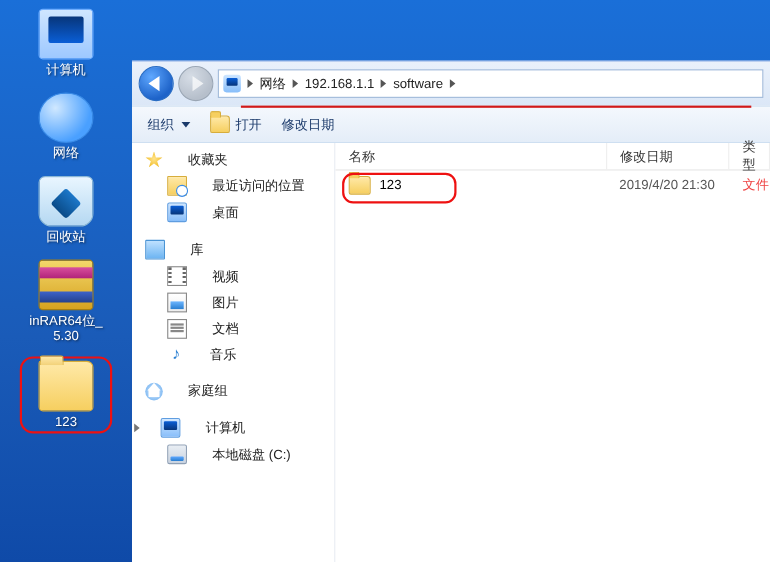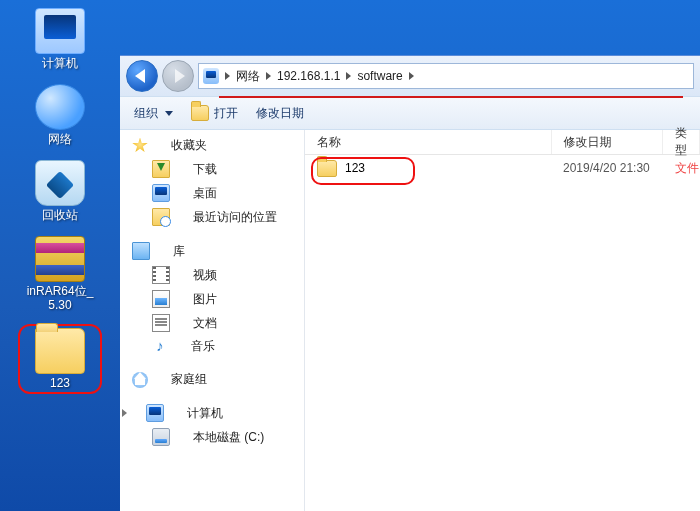--- a/index.html
+++ b/index.html
@@ -425,30 +425,26 @@
   <div class="body">
 
     <div class="sidebar">
 
       <div class="sb-group">
         <div class="sb-title">
           <span class="sbi sbi-fav"></span>
           <span>收藏夹</span>
         </div>
         <div class="sb-item">
-          <span class="sbi sbi-dl"></span>
-          <span>下载</span>
+          <span class="sbi sbi-recent"></span>
+          <span>最近访问的位置</span>
         </div>
         <div class="sb-item">
           <span class="sbi sbi-desktop"></span>
           <span>桌面</span>
-        </div>
-        <div class="sb-item">
-          <span class="sbi sbi-recent"></span>
-          <span>最近访问的位置</span>
         </div>
       </div>
 
       <div class="sb-group">
         <div class="sb-title">
           <span class="sbi sbi-lib"></span>
           <span>库</span>
         </div>
         <div class="sb-item">
           <span class="sbi sbi-video"></span>

